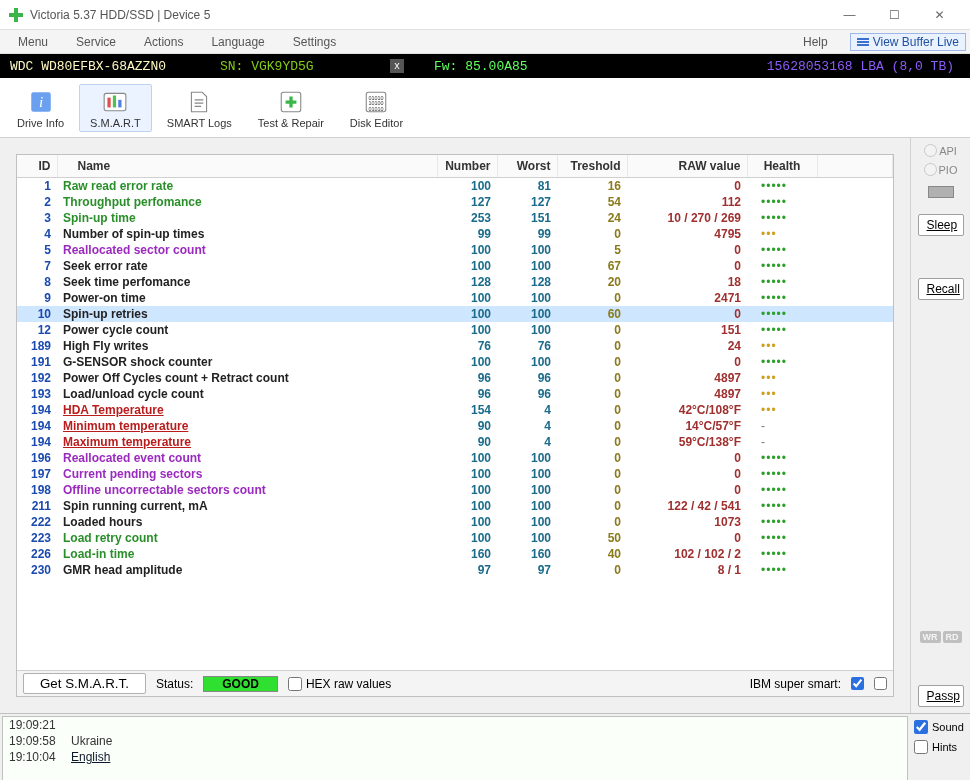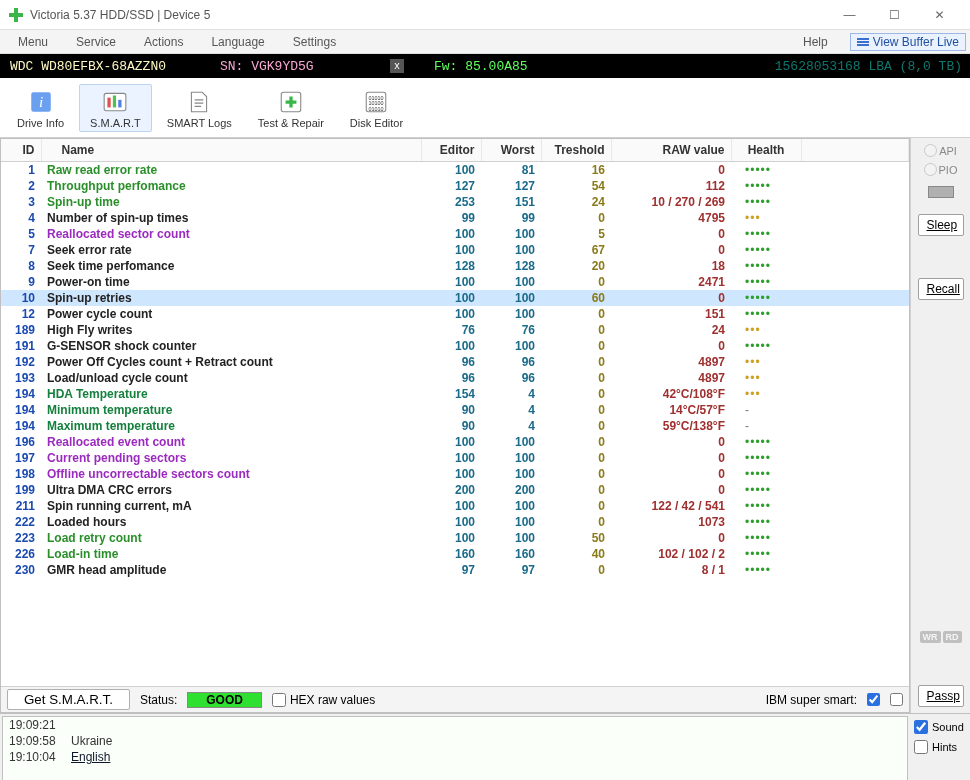--- a/index.html
+++ b/index.html
@@ -10,42 +10,42 @@
 .titlebar .wbtn { width: 45px; height: 28px; display: flex; align-items: center; justify-content: center; color: #666; }
 .menubar { height: 24px; background: #f4f4f4; display: flex; align-items: center; padding: 0 4px; border-bottom: 1px solid #e0e0e0; color: #555; }
 .menubar .mitem { padding: 0 14px; }
 .menubar .mright { margin-left: auto; display: flex; align-items: center; }
 .menubar .vbl { border: 1px solid #9db8e8; background: #eaf2ff; padding: 1px 6px; margin-left: 8px; color: #2050a0; display: flex; align-items: center; }
 .vbl .ham { display: inline-block; margin-right: 4px; }
 .vbl .ham span { display: block; width: 12px; height: 2px; background: #3a70d0; margin: 1px 0; }
 .infobar { height: 24px; background: #000; display: flex; align-items: center; font-family: "Courier New", monospace; font-size: 13px; }
 .infobar .cell { padding: 0 10px; }
 .infobar .model { color: #fef9c3; width: 210px; }
-.infobar .sn { color: #f9a8d4; flex: 0 0 auto; width: 180px; }
+.infobar .sn { color: #84cc16; flex: 0 0 auto; width: 180px; }
 .infobar .xbox { color: #fff; background: #555; width: 14px; height: 14px; display: inline-flex; align-items: center; justify-content: center; font-size: 10px; margin-right: 20px; }
 .infobar .fw { color: #5fff5f; width: 200px; }
-.infobar .lba { color: #0f766e; margin-left: auto; padding-right: 8px; }
+.infobar .lba { color: #8b5cf6; margin-left: auto; padding-right: 16px; }
 .toolbar { height: 60px; background: #fff; border-bottom: 1px solid #d0d0d0; display: flex; align-items: center; padding: 4px 6px; gap: 4px; }
 .tbtn { display: flex; flex-direction: column; align-items: center; justify-content: center; padding: 2px 10px; border: 1px solid transparent; border-radius: 2px; color: #333; font-size: 11px; min-width: 60px; }
 .tbtn.active { border: 1px solid #bcd4f0; background: #eaf3ff; }
 .tbtn .ticon2 { width: 30px; height: 30px; display: flex; align-items: center; justify-content: center; font-size: 22px; }
 .tright { margin-left: auto; display: flex; gap: 8px; }
 .mainarea { display: flex; height: 575px; }
-.leftpanel { flex: 1; display: flex; flex-direction: column; border: 1px solid #c0c0c0; margin: 0; background: #fff; }
+.leftpanel { flex: 1; display: flex; flex-direction: column; border: 1px solid #c0c0c0; margin: 16px; background: #fff; }
 .grid { flex: 1; overflow: auto; }
 table { width: 100%; border-collapse: collapse; font-size: 12px; }
 thead th { text-align: left; padding: 4px 6px; background: #fafafa; border-bottom: 1px solid #d0d0d0; border-right: 1px solid #e8e8e8; font-weight: bold; color: #333; position: sticky; top: 0; }
 th.r, td.r { text-align: right; }
 th.c, td.c { text-align: center; }
 tbody td { padding: 1px 6px; border-bottom: 0; white-space: nowrap; }
 tbody tr.sel { background: #cfe6ff; }
 .id { color: #1a4ab0; font-weight: bold; text-align: right; width: 35px; }
 .nm { font-weight: bold; }
 .nm.g { color: #2a8f2a; }
-.nm.b { color: #15803d; }
+.nm.b { color: #b91c1c; text-decoration: underline; }
 .nm.p { color: #9b2abf; }
 .nm.k { color: #222; }
 .val { color: #1a6a8a; font-weight: bold; }
 .thr { color: #8a7a1a; font-weight: bold; }
 .raw { color: #a03030; font-weight: bold; }
 .health { letter-spacing: 1px; }
 .health.good { color: #2aa02a; }
 .health.warn { color: #cfa020; }
 .health.none { color: #777; }
 .bottombar { height: 26px; border-top: 1px solid #d0d0d0; display: flex; align-items: center; padding: 0 6px; gap: 10px; background: #f4f4f4; font-size: 12px; }
@@ -172,21 +172,21 @@
 </div>
 
 <div class="mainarea">
   <div class="leftpanel">
     <div class="grid">
       <table>
         <thead>
           <tr>
             <th class="r" style="width:40px">ID</th>
             <th style="width:380px;padding-left:20px">Name</th>
-            <th class="r" style="width:60px">Editor</th>
+            <th class="r" style="width:60px">Number</th>
             <th class="r" style="width:60px">Worst</th>
             <th class="r" style="width:70px">Treshold</th>
             <th class="r" style="width:120px">RAW value</th>
             <th class="c" style="width:70px">Health</th>
             <th></th>
           </tr>
         </thead>
         <tbody id="smart-body">
             <tr>
               <td class="id">1</td>
@@ -376,30 +376,20 @@
               <td class="r thr">0</td>
               <td class="r raw">0</td>
               <td class="health good" style="padding-left:14px">•••••</td>
               <td></td>
             </tr>
             <tr>
               <td class="id">198</td>
               <td><span class="nm p">Offline uncorrectable sectors count</span></td>
               <td class="r val">100</td>
               <td class="r val">100</td>
-              <td class="r thr">0</td>
-              <td class="r raw">0</td>
-              <td class="health good" style="padding-left:14px">•••••</td>
-              <td></td>
-            </tr>
-            <tr>
-              <td class="id">199</td>
-              <td><span class="nm k">Ultra DMA CRC errors</span></td>
-              <td class="r val">200</td>
-              <td class="r val">200</td>
               <td class="r thr">0</td>
               <td class="r raw">0</td>
               <td class="health good" style="padding-left:14px">•••••</td>
               <td></td>
             </tr>
             <tr>
               <td class="id">211</td>
               <td><span class="nm k">Spin running current, mA</span></td>
               <td class="r val">100</td>
               <td class="r val">100</td>

